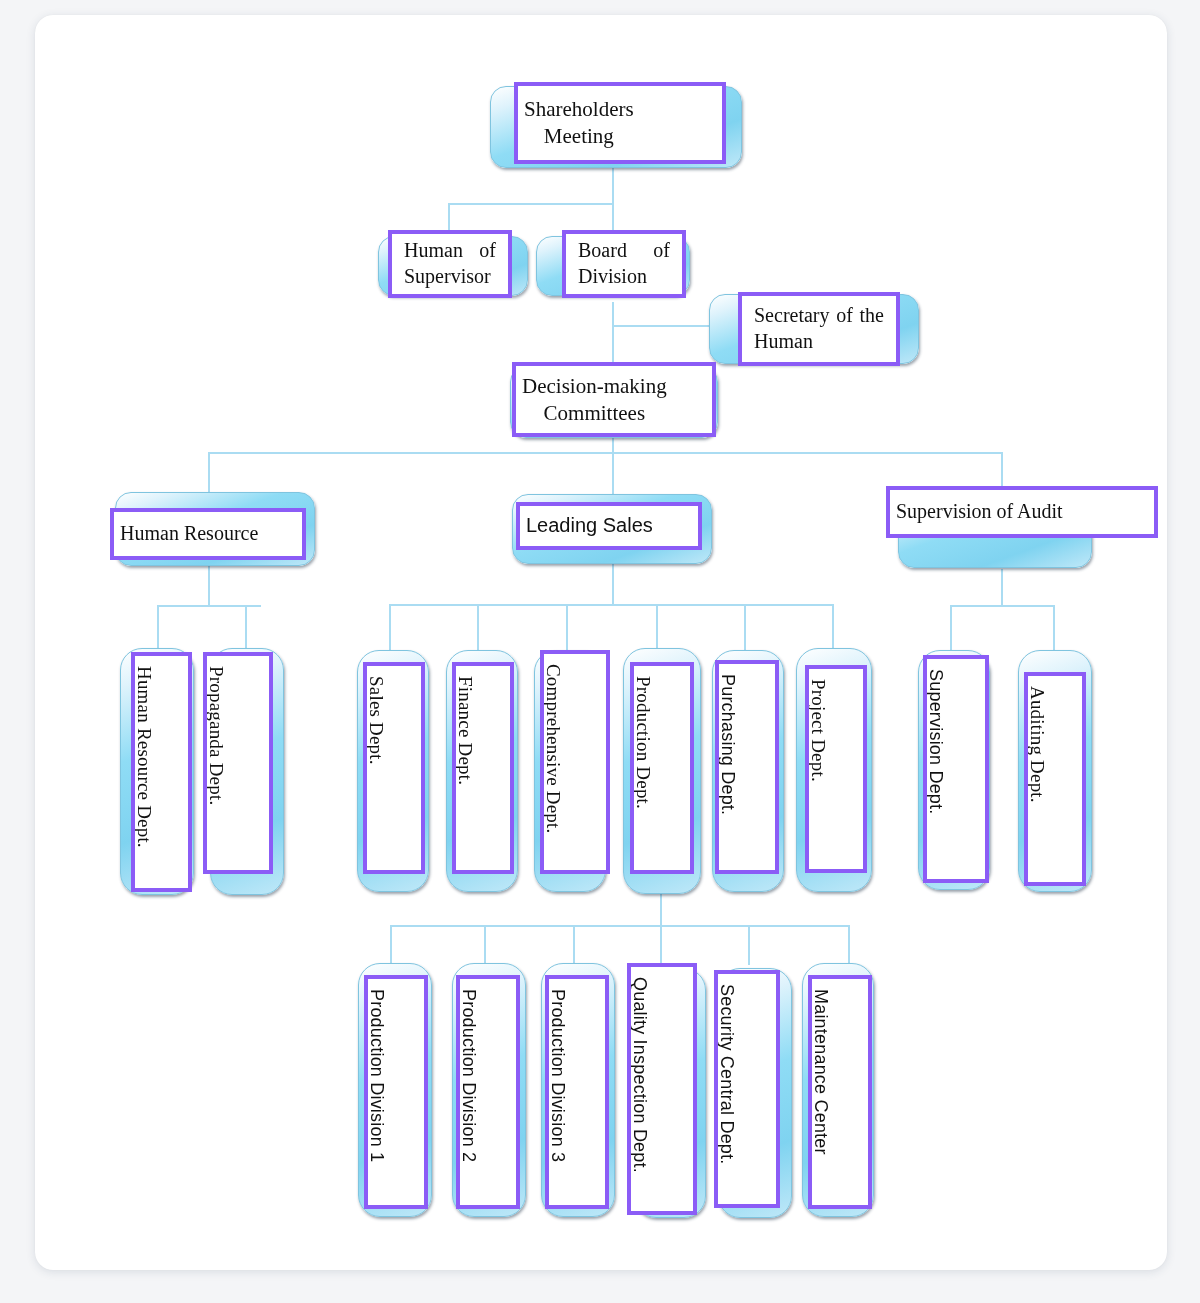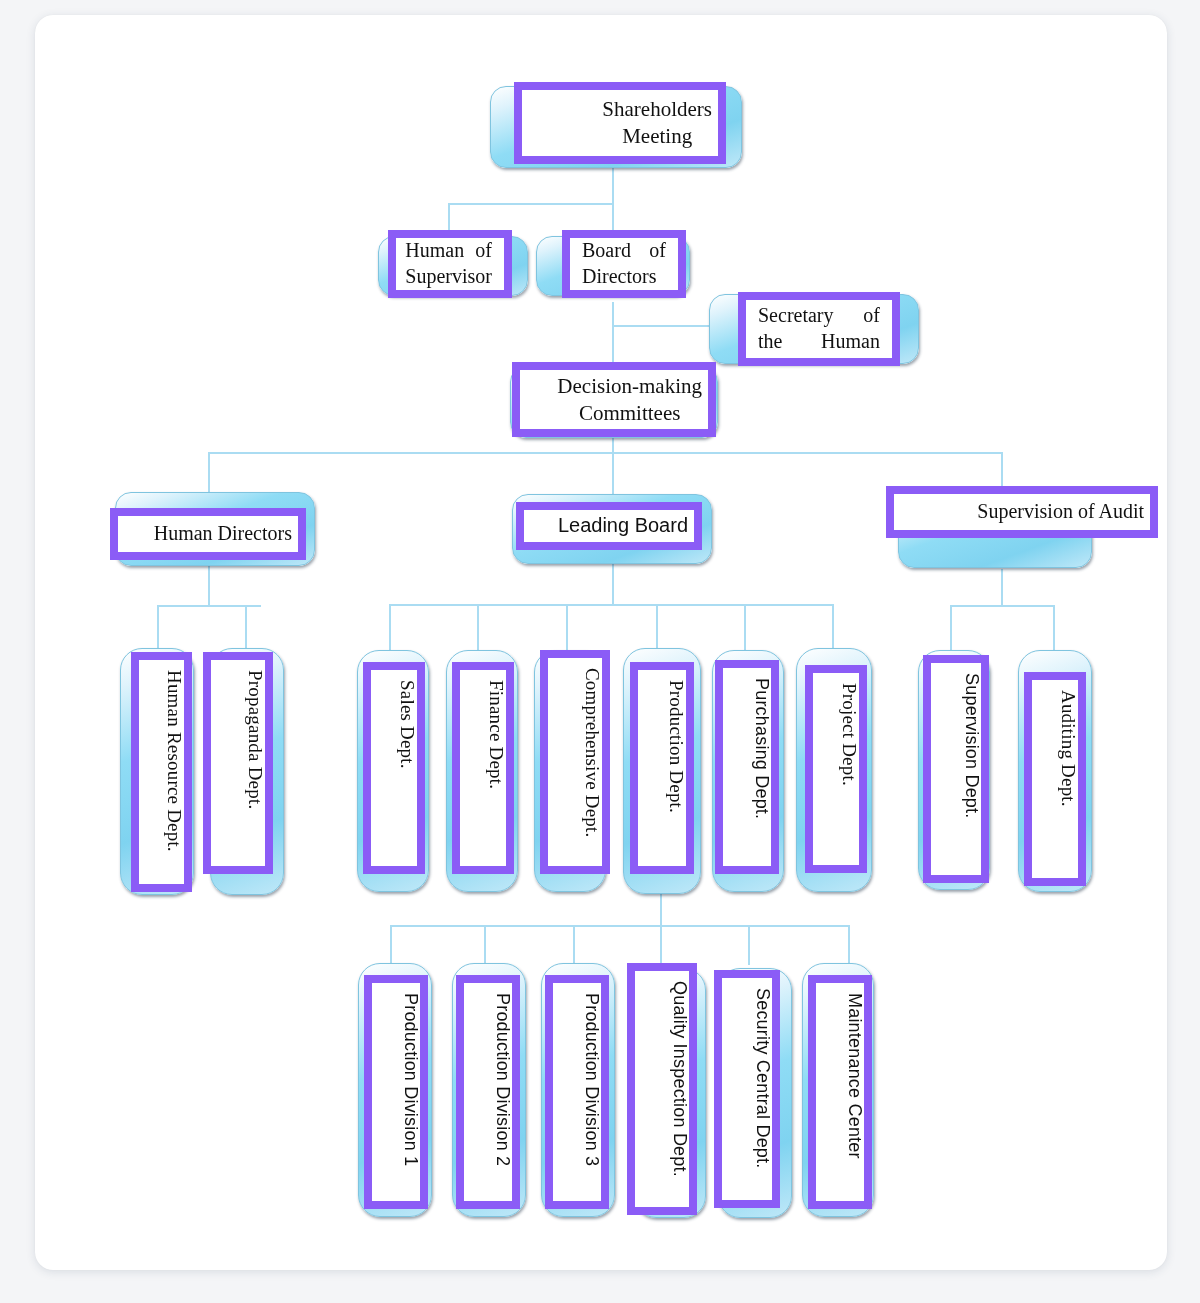--- a/index.html
+++ b/index.html
@@ -49,25 +49,25 @@
     border-radius: 16px;
     background: linear-gradient(160deg, #ffffff 0%, #dff3fc 14%, #8fdcf5 42%, #7fd3f0 72%, #bfe8f8 100%);
     box-shadow: 1px 2px 3px rgba(30,50,70,0.45);
     border: 1px solid #7fc4df;
   }
   .plate.tall { border-radius: 22px; }
   
   .rect {
     position: absolute;
     background: #ffffff;
-    border: 8px solid #8b5cf6;
+    border: 4px solid #8b5cf6;
     box-sizing: border-box;
     display: flex;
     align-items: center;
-    justify-content: flex-end;
+    justify-content: flex-start;
     overflow: hidden;
   }
   .label {
     color: #111111;
     line-height: 1.28;
     text-align: center;
     white-space: pre-line;
     padding: 0 6px;
     font-size: 21px;
   }
@@ -164,21 +164,21 @@
   <div class="node">
     <div class="plate" style="left:378px; top:236px; width:148px; height:58px;"></div>
     <div class="rect" style="left:388px; top:230px; width:124px; height:68px;">
       <div class="label justify mid">Human of Supervisor</div>
     </div>
   </div>
 
   <div class="node">
     <div class="plate" style="left:536px; top:236px; width:152px; height:58px;"></div>
     <div class="rect" style="left:562px; top:230px; width:124px; height:68px;">
-      <div class="label justify mid">Board of Directors</div>
+      <div class="label justify mid">Board of Division</div>
     </div>
   </div>
 
   <div class="node">
     <div class="plate" style="left:709px; top:294px; width:208px; height:68px;"></div>
     <div class="rect" style="left:738px; top:292px; width:162px; height:74px;">
       <div class="label justify mid">Secretary of the Human</div>
     </div>
   </div>
 
@@ -186,28 +186,28 @@
     <div class="plate" style="left:510px; top:366px; width:206px; height:70px;"></div>
     <div class="rect" style="left:512px; top:362px; width:204px; height:75px;">
       <div class="label">Decision-making
 Committees</div>
     </div>
   </div>
 
   <div class="node">
     <div class="plate" style="left:115px; top:492px; width:198px; height:72px;"></div>
     <div class="rect" style="left:110px; top:508px; width:196px; height:52px;">
-      <div class="label mid">Human Directors</div>
+      <div class="label mid">Human Resource</div>
     </div>
   </div>
 
   <div class="node">
     <div class="plate" style="left:512px; top:494px; width:198px; height:68px;"></div>
     <div class="rect" style="left:516px; top:502px; width:186px; height:48px;">
-      <div class="label sans mid">Leading Board</div>
+      <div class="label sans mid">Leading Sales</div>
     </div>
   </div>
 
   <div class="node">
     <div class="plate" style="left:898px; top:492px; width:192px; height:74px;"></div>
     <div class="rect" style="left:886px; top:486px; width:272px; height:52px;">
       <div class="label mid">Supervision of Audit</div>
     </div>
   </div>
 

